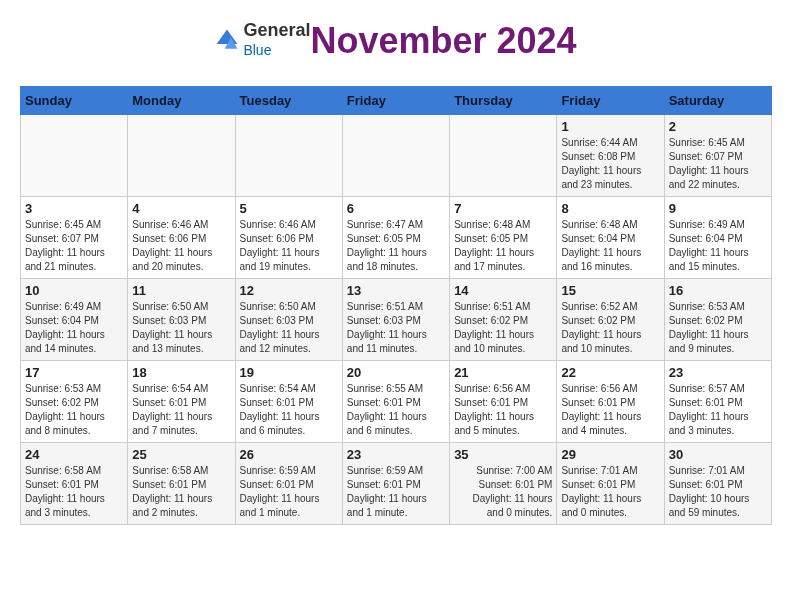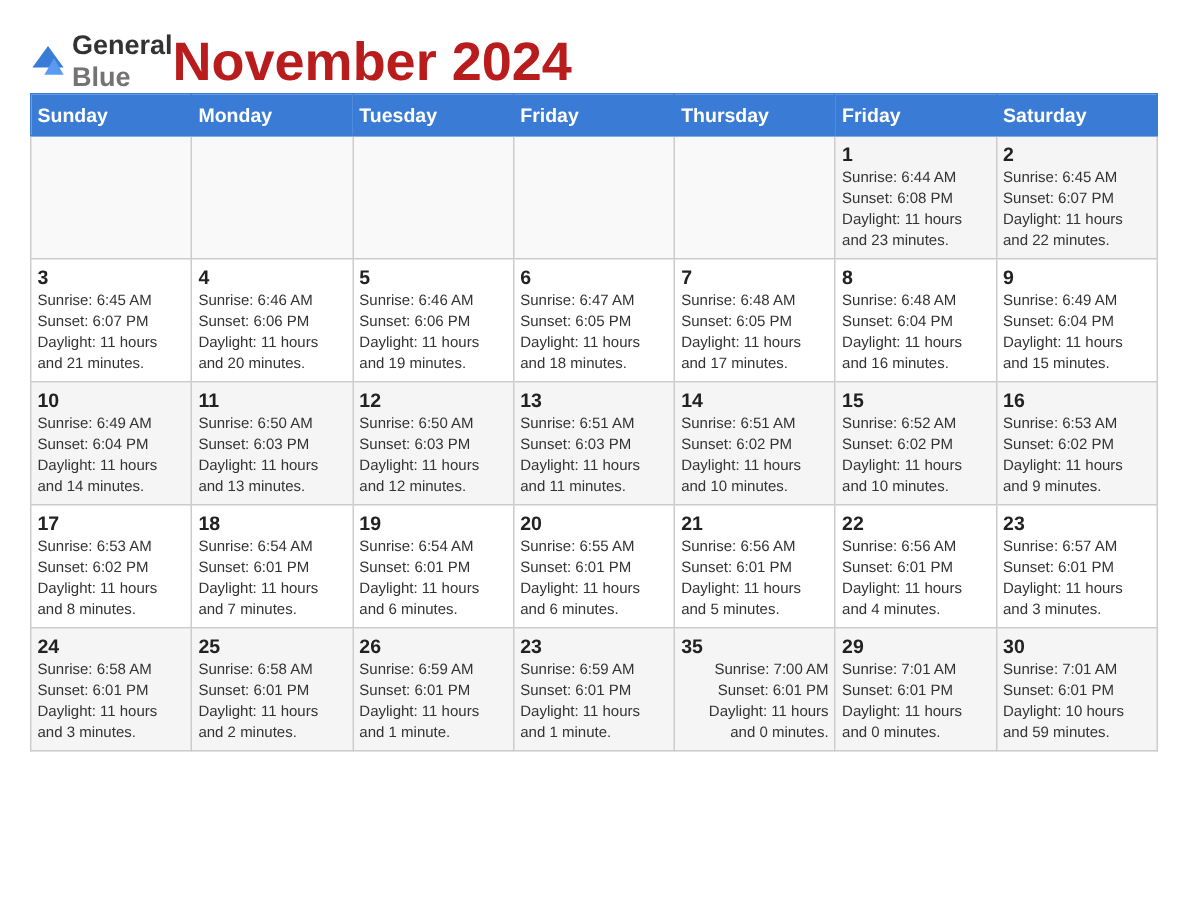--- a/index.html
+++ b/index.html
@@ -5,63 +5,63 @@
     * { box-sizing: border-box; margin: 0; padding: 0; }
     body {
       font-family: Arial, sans-serif;
       background: #fff;
       width: 792px;
       min-height: 612px;
       padding: 20px;
     }
     .header {
       display: flex;
-      justify-content: flex-start;
+      justify-content: center;
       align-items: flex-start;
-      margin-bottom: 0;
+      margin-bottom: 24px;
     }
     .logo {
       display: flex;
       align-items: center;
       gap: 4px;
     }
     .logo-text-general {
       font-size: 18px;
       font-weight: bold;
       color: #333;
     }
     .logo-text-blue {
-      font-size: 18px;
-      font-weight: bold;
-      color: #737373;
+      font-size: 14px;
+      font-weight: normal;
+      color: #0369a1;
     }
     .logo-icon {
       width: 24px;
       height: 24px;
     }
     .title-area {
       text-align: right;
     }
     .month-title {
       font-size: 36px;
       font-weight: bold;
-      color: #b91c1c;
+      color: #701a75;
     }
     .location {
       font-size: 16px;
       color: #555;
     }
     table {
       width: 100%;
       border-collapse: collapse;
       table-layout: fixed;
     }
     thead tr th {
       background-color: #3a7bd5;
-      color: #ffffff;
+      color: #0f172a;
       font-size: 13px;
       font-weight: bold;
       padding: 6px 4px;
       text-align: left;
       border: 1px solid #3a7bd5;
     }
     tbody tr td {
       vertical-align: top;
       border: 1px solid #ccc;
       padding: 4px;

